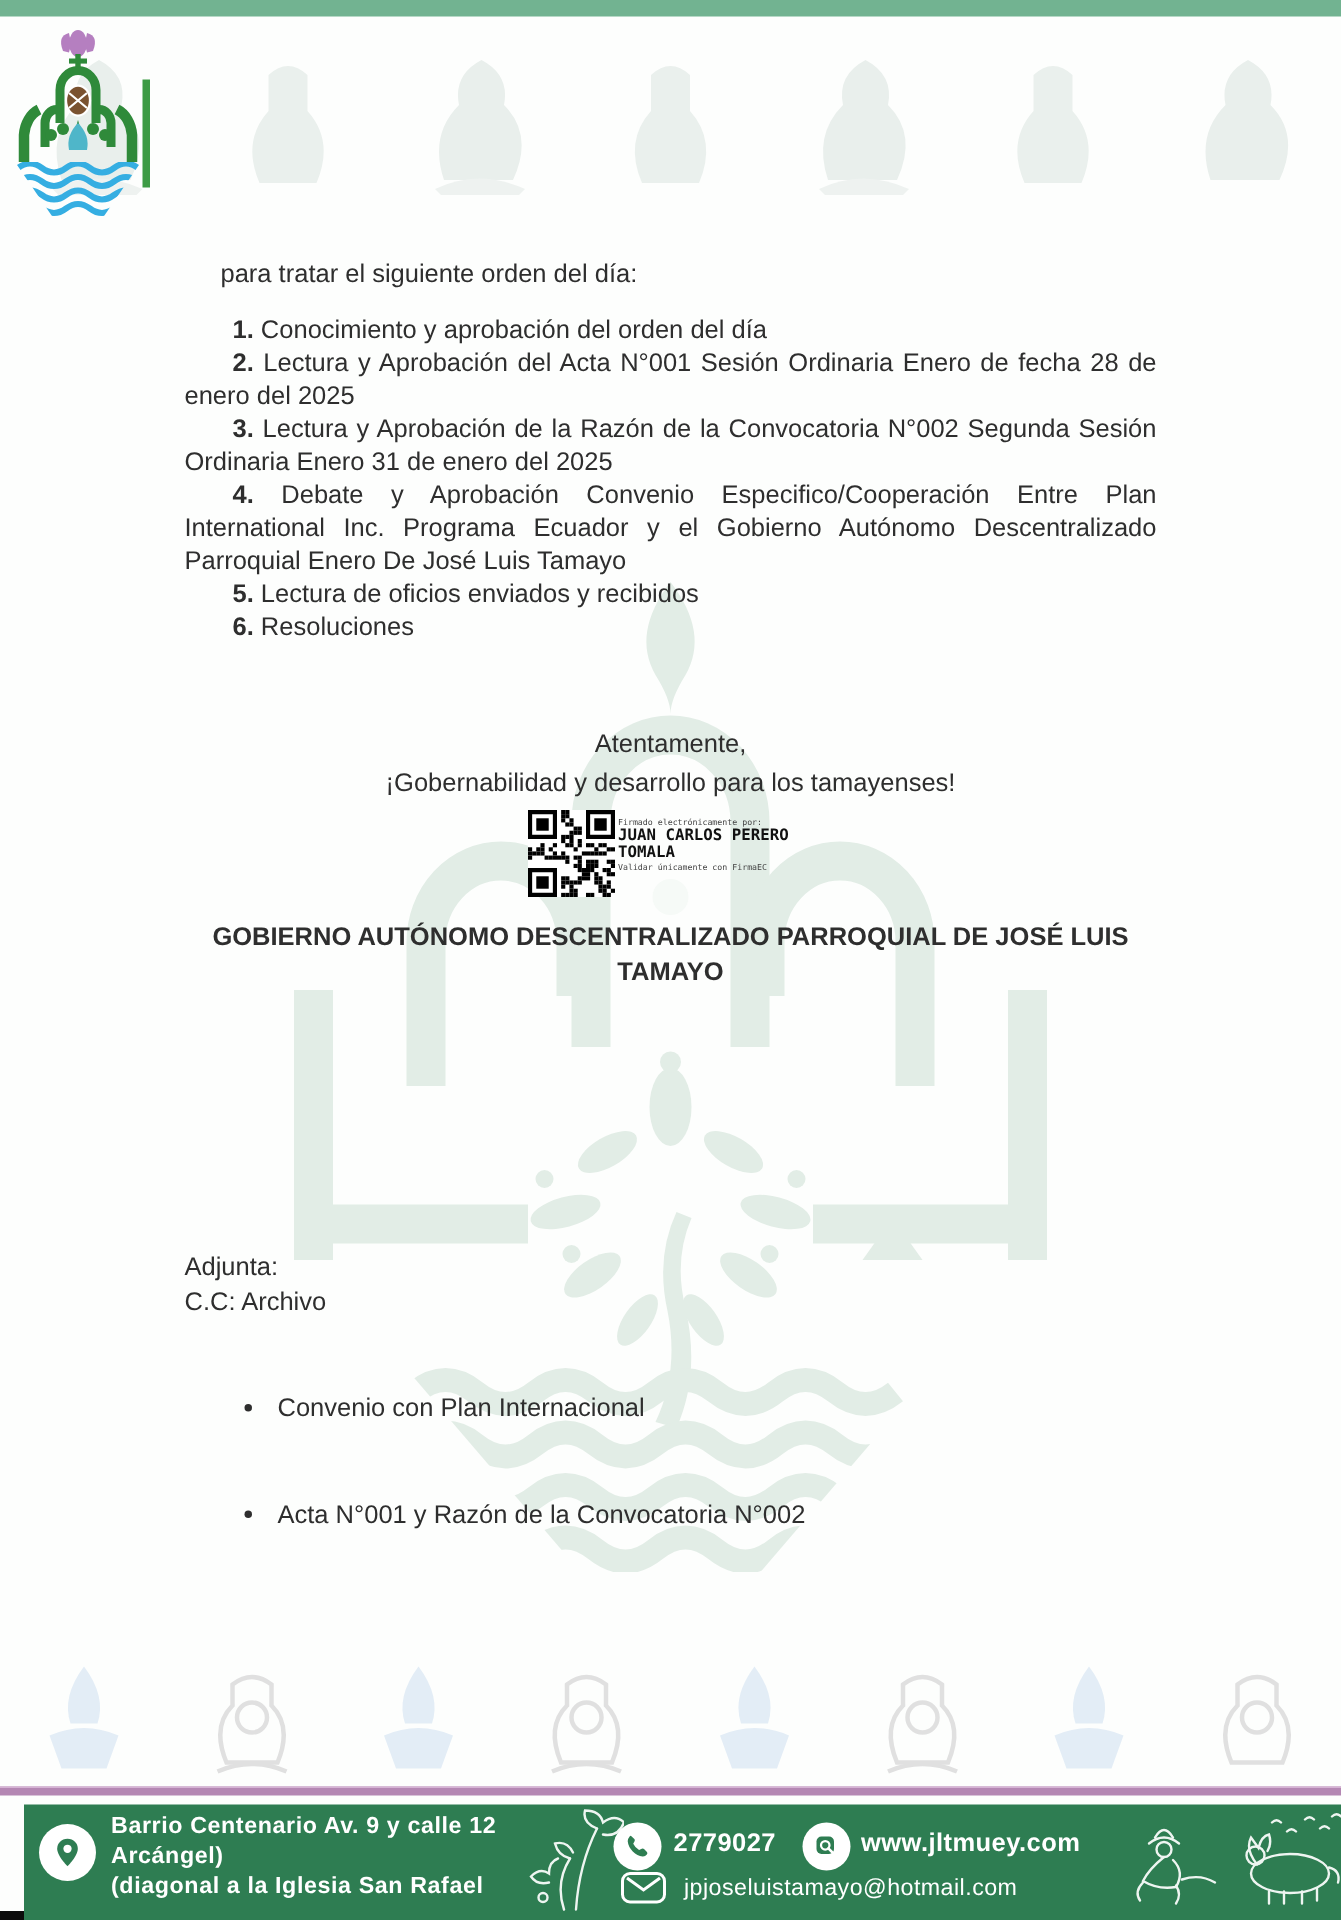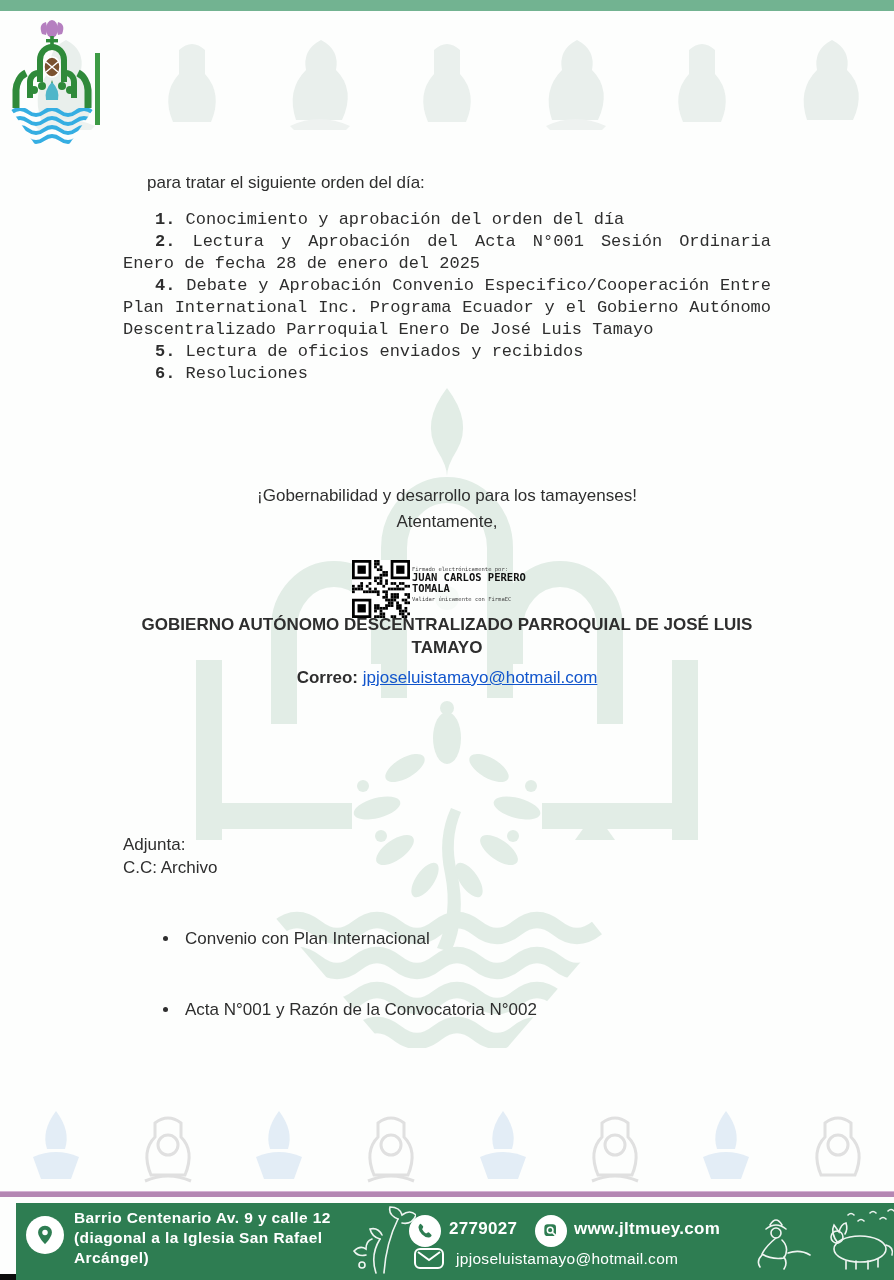--- a/index.html
+++ b/index.html
@@ -25,27 +25,27 @@
   .org-name { font-size:26px; font-weight:bold; letter-spacing:1px; color:#3d9b45; margin-top:2px; white-space:nowrap; }
   .underline-bars { display:flex; gap:9px; margin-top:3px; width:262px; }
   .underline-bars .bar { height:4px; flex:1; }
   .bar.g { background:#4aa34f; } .bar.b { background:#4a90d9; }
   .tagline { margin-top:4px; font-family:"Liberation Serif", serif; font-style:italic; font-size:9.5px; color:#4aa34f; text-align:center; width:262px; }
   .registry { margin-top:3px; font-size:7.5px; letter-spacing:1.1px; color:#4aa34f; text-align:center; width:300px; white-space:nowrap; }
 
   
   .content { position:absolute; left:123px; top:172px; width:648px; font-size:17px; line-height:22px; z-index:3; }
   .intro { margin-bottom:15px;margin-left:24px; }
-  .order-item { text-align:justify; text-indent:32px;font-family:Liberation Mono, monospace; }
+  .order-item { text-align:justify; text-indent:32px; }
   .order-item b { font-weight:bold; }
 
   .closing-block { position:absolute; left:123px; top:483px; width:648px; text-align:center; font-size:17px; line-height:26px; z-index:3; }
 
   
-  .qr-block { position:absolute; left:352px; top:560px; display:flex; z-index:3; }
+  .qr-block { position:absolute; left:352px; top:540px; display:flex; z-index:3; }
   .qr-code { width:58px; height:58px; }
   .qr-meta { margin-left:2px; padding-top:6px; width:170px; }
   .qr-tiny { font-size:5.5px; color:#444; font-family:"DejaVu Sans Mono", monospace; }
   .qr-name { font-size:10.5px; font-weight:bold; font-family:"DejaVu Sans Mono", monospace; color:#111; line-height:11px; }
 
   .sig-block { position:absolute; left:100px; top:608px; width:694px; text-align:center; z-index:3; }
   .sig-name { font-size:17px; }
   .sig-title { font-size:17px; font-weight:bold; margin-top:7px; }
   .sig-org { font-size:17px; font-weight:bold; margin-top:5px; line-height:23px; width:648px; margin-left:23px; }
   .sig-mail { font-size:17px; margin-top:9px; }
@@ -212,28 +212,29 @@
     </g>
     <clipPath id="wmboat">
         <path d="M100 520 L460 520 L340 660 L220 660 Z"></path>
       </clipPath>
   </svg>
 
   <div class="content">
     <div class="intro">para tratar el siguiente orden del día:</div>
     <div class="order-item"><b>1.</b><span> Conocimiento y aprobación del orden del día</span></div>
     <div class="order-item"><b>2.</b><span> Lectura y Aprobación del Acta N°001 Sesión Ordinaria Enero de fecha 28 de enero del 2025</span></div>
+    <div class="order-item"><b>3.</b><span> Lectura y Aprobación de la Razón de la Convocatoria N°002 Segunda Sesión Ordinaria Enero 31 de enero del 2025</span></div>
     <div class="order-item"><b>4.</b><span> Debate y Aprobación Convenio Especifico/Cooperación Entre Plan International Inc. Programa Ecuador y el Gobierno Autónomo Descentralizado Parroquial Enero De José Luis Tamayo</span></div>
     <div class="order-item"><b>5.</b><span> Lectura de oficios enviados y recibidos</span></div>
     <div class="order-item"><b>6.</b><span> Resoluciones</span></div>
   </div>
 
   <div class="closing-block">
+    <div>Atentamente,</div>
     <div>¡Gobernabilidad y desarrollo para los tamayenses!</div>
-    <div>Atentamente,</div>
   </div>
 
   <div class="qr-block">
     <svg class="qr-code" viewBox="0 0 63 63">
       <rect width="63" height="63" fill="#fff"></rect>
       <g fill="#000">
 
         <path d="M0 0 h21 v21 h-21 Z M3 3 v15 h15 v-15 Z" fill-rule="evenodd"></path>
         <rect x="6" y="6" width="9" height="9"></rect>
         <path d="M42 0 h21 v21 h-21 Z M45 3 v15 h15 v-15 Z" fill-rule="evenodd"></path>
@@ -361,24 +362,20 @@
     <div class="qr-meta">
       <div class="qr-tiny">Firmado electrónicamente por:</div>
       <div class="qr-name">JUAN CARLOS PERERO</div>
       <div class="qr-name">TOMALA</div>
       <div class="qr-tiny" style="margin-top:2px">Validar únicamente con FirmaEC</div>
     </div>
   </div>
 
   <div class="sig-block">
     <div class="sig-org">GOBIERNO AUTÓNOMO DESCENTRALIZADO PARROQUIAL DE JOSÉ LUIS TAMAYO</div>
-    <div class="sig-mail">
-      <b>Correo:</b>
-      <a>jpjoseluistamayo@hotmail.com</a>
-    </div>
   </div>
 
   <div class="annex">
     <div>Adjunta:</div>
     <div>C.C: Archivo</div>
     <ul>
       <li>Convenio con Plan Internacional</li>
       <li>Acta N°001 y Razón de la Convocatoria N°002</li>
     </ul>
   </div>
@@ -442,22 +439,22 @@
   <div class="footer">
 
     <div class="f-icon" style="left:10px; top:13px; width:38px; height:38px;">
       <svg width="22" height="22" viewBox="0 0 24 24">
           <path d="M12 2 C7.6 2 4.5 5.2 4.5 9.3 C4.5 14.6 12 22 12 22 S19.5 14.6 19.5 9.3 C19.5 5.2 16.4 2 12 2 Z" fill="#2e7d52"></path>
           <circle cx="12" cy="9.3" r="3" fill="#fff"></circle>
         </svg>
     </div>
     <div class="f-address">
       <div>Barrio Centenario Av. 9 y calle 12</div>
+      <div>Arcángel)</div>
       <div>(diagonal a la Iglesia San Rafael</div>
-      <div>Arcángel)</div>
     </div>
 
     <svg class="f-art" style="left:330px; top:0px;" width="70" height="71" viewBox="0 0 70 71">
       <g fill="none" stroke="#fff" stroke-width="1.6" stroke-linecap="round" opacity="0.92">
         <path d="M38 70 Q40 40 52 16"></path>
         <path d="M52 16 q-10 -4 -8 -12 q10 0 12 8 q8 -6 14 0 q-4 10 -14 8"></path>
         <path d="M30 70 q-6 -18 4 -34"></path>
         <path d="M34 36 q-8 -2 -10 -10 q8 -2 12 6"></path>
         <path d="M20 52 q-8 2 -12 -4 q6 -6 12 -2 q0 -8 6 -10"></path>
         <circle cx="16" cy="62" r="3"></circle>

